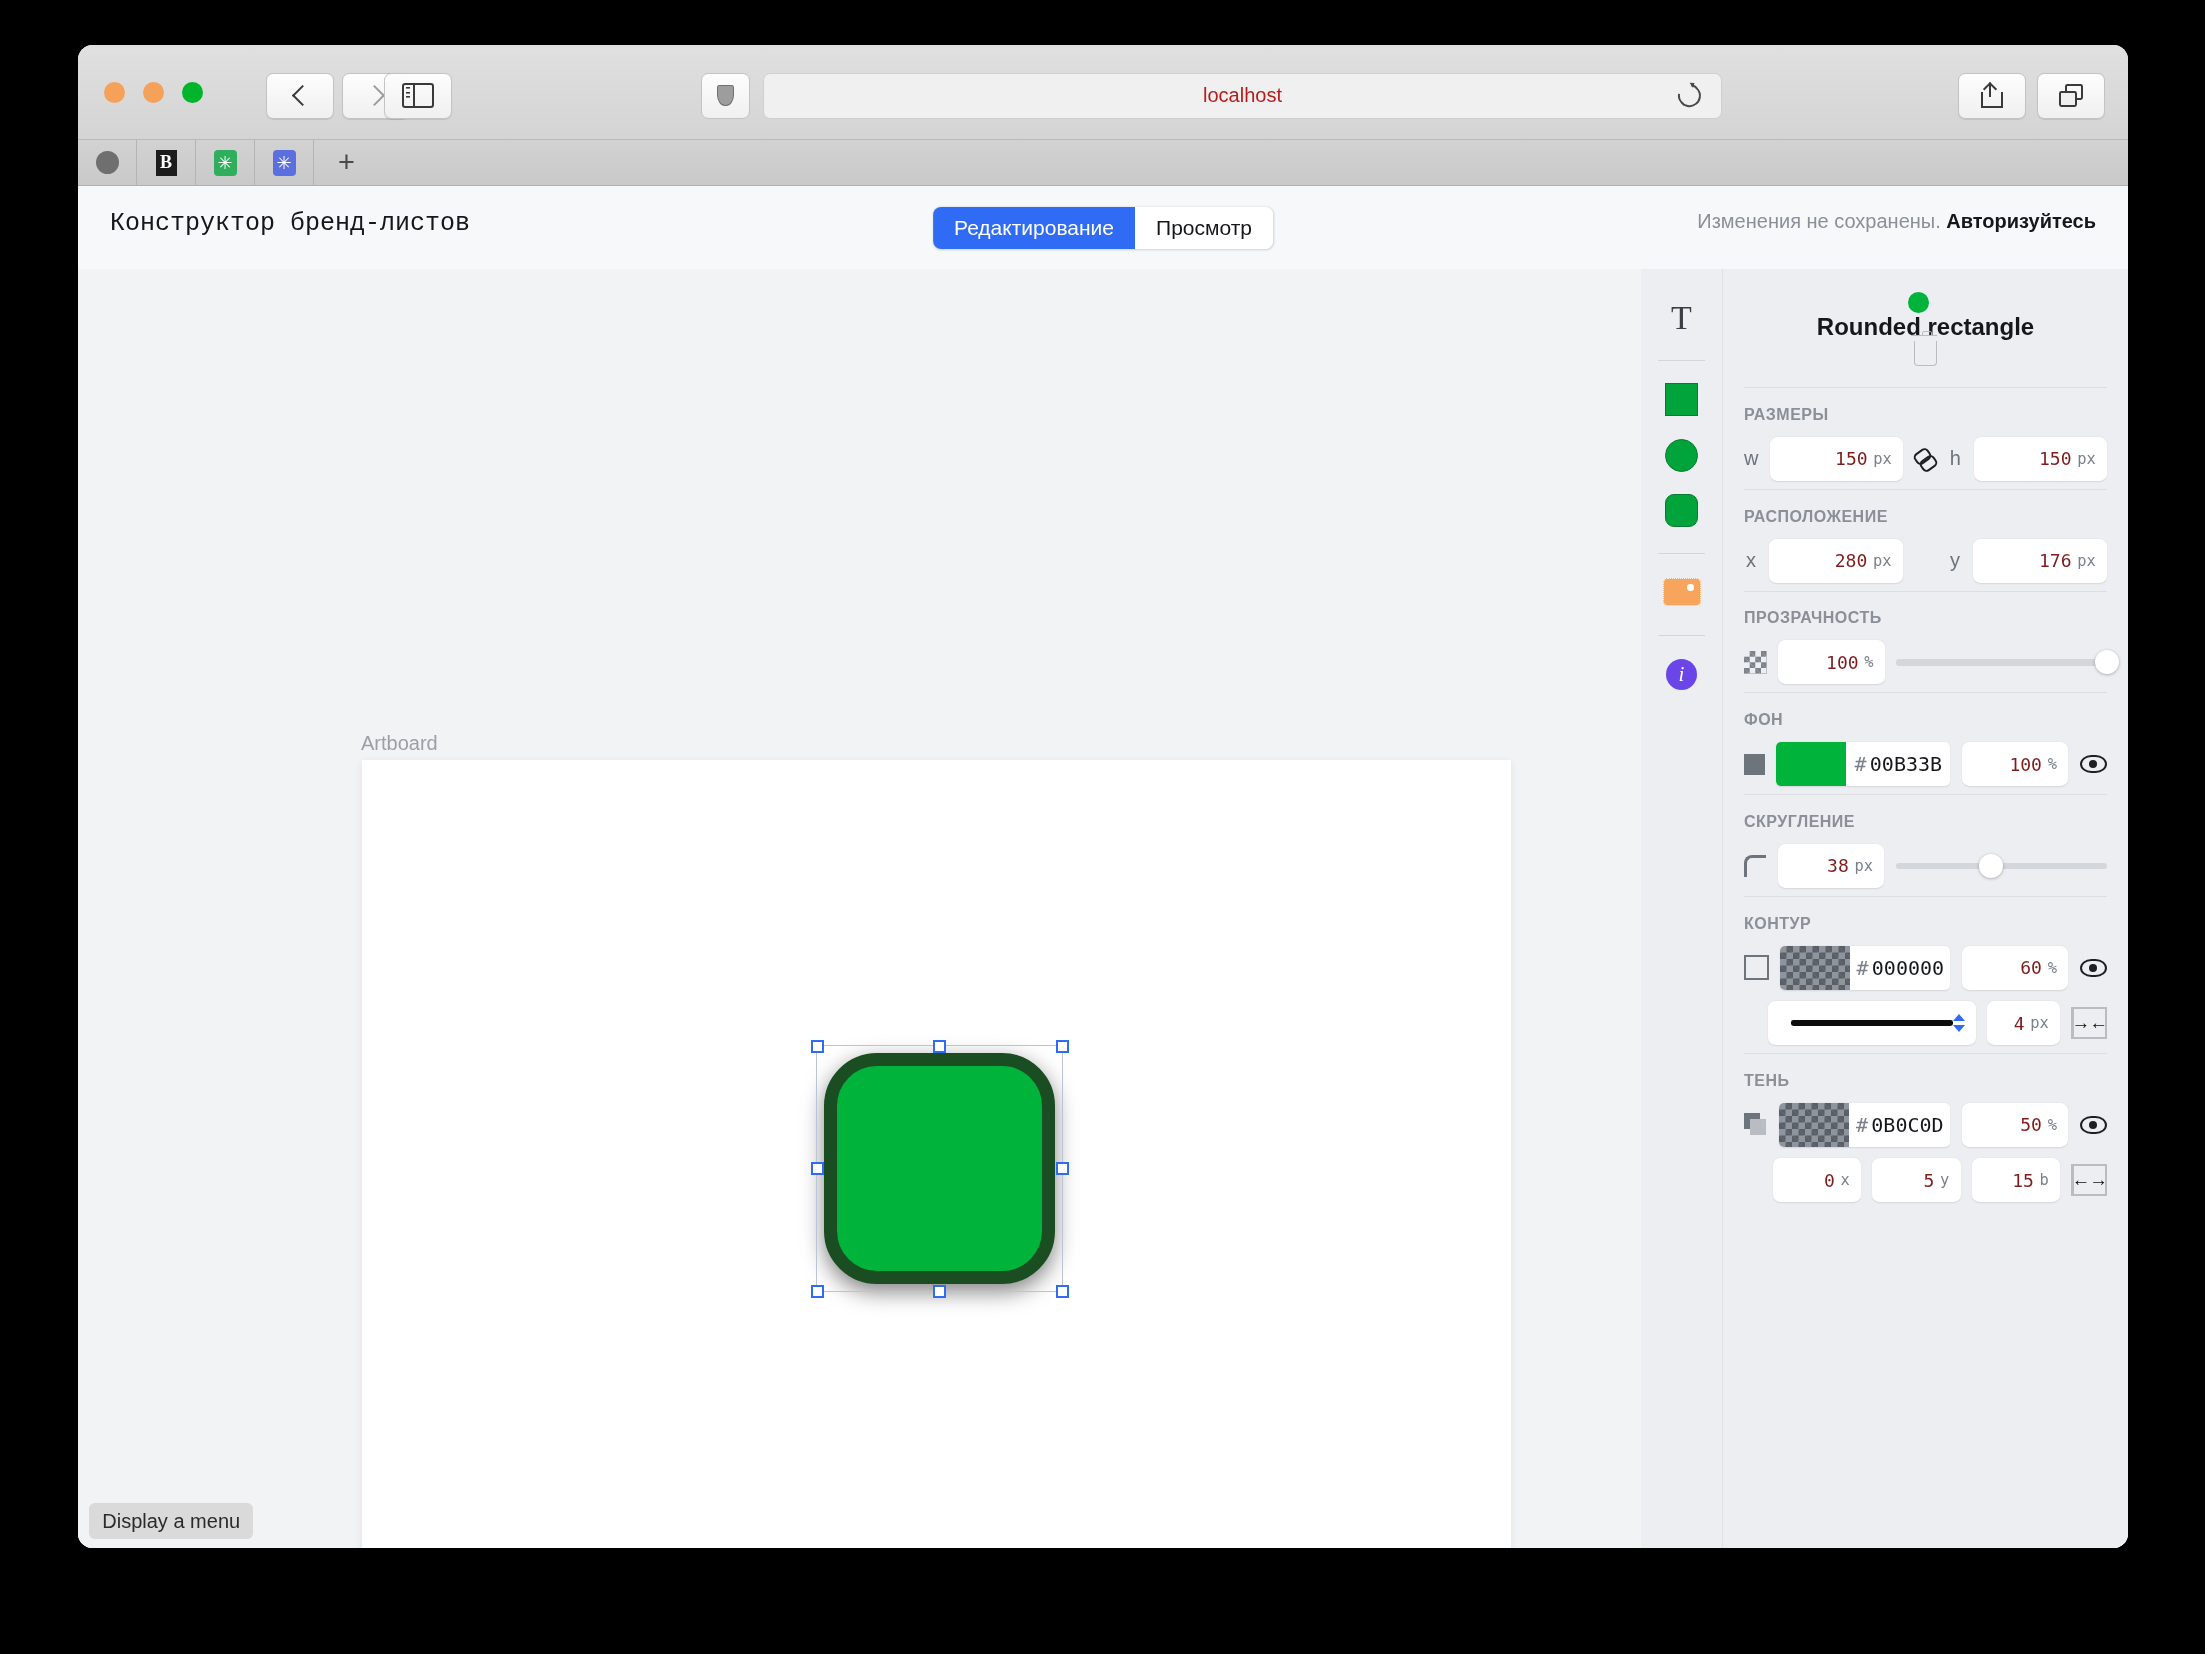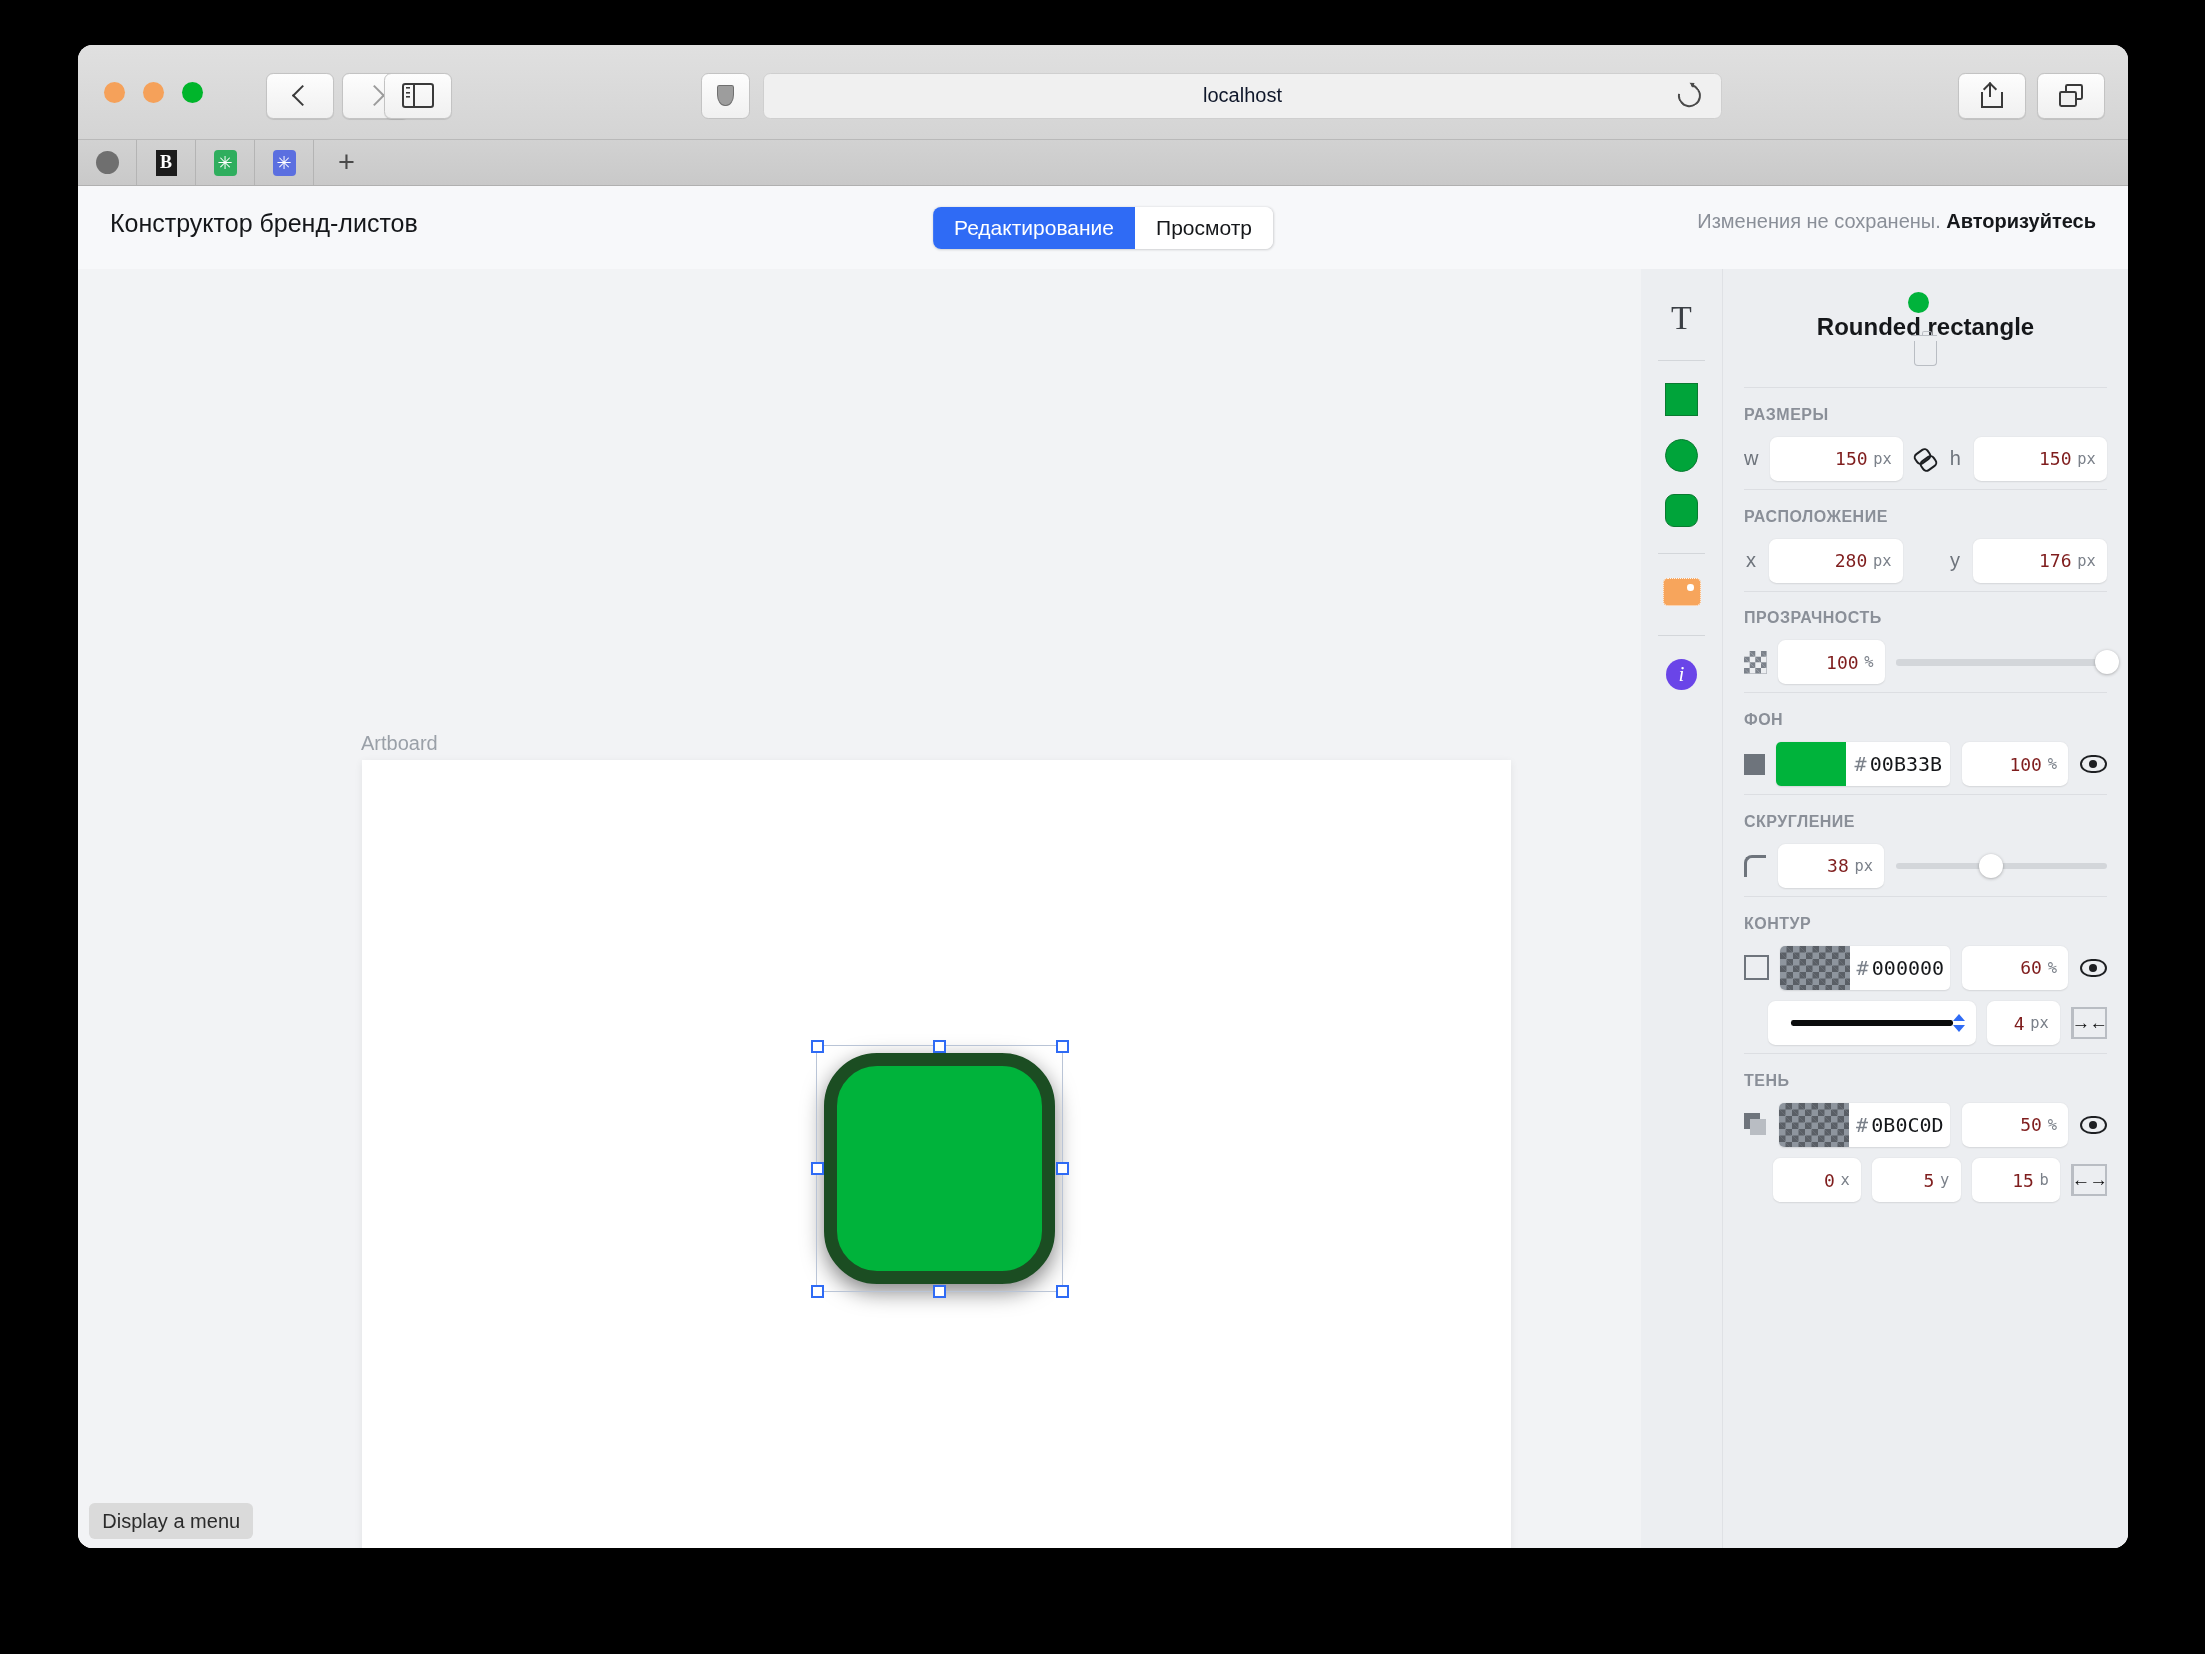--- a/index.html
+++ b/index.html
@@ -111,21 +111,21 @@
 
   .urlbar {
     position: absolute;
     left: 685px; top: 27.5px;
     width: 957px; height: 44px;
     background: #f0f0f0;
     border: 0.8px solid #cfcfcf;
     border-radius: 7.3px;
     display: flex; align-items: center; justify-content: center;
   }
-  .url-text { font-size: 20px; color: #0f172a; }
+  .url-text { font-size: 20px; color: #b91c1c; }
   .reload {
     position: absolute; right: 19.4px; top: 10.5px;
     width: 19.4px; height: 19.4px;
     border: 2.1px solid #4a4a4a;
     border-radius: 50%;
     border-top-color: transparent;
     transform: rotate(-35deg);
   }
   .reload::after {
     content: ""; position: absolute;
@@ -199,21 +199,21 @@
   .app { position: relative; height: 1363px; background: #f7f8fa; }
 
   .app-header {
     position: relative;
     height: 83px;
     background: #f7f8fa;
     border-bottom: 0.8px solid #dfe1e5;
   }
   .app-title {
     position: absolute; left: 32px; top: 23px;
-    font-size: 25px; color: #15171a;
+    font-size: 25px; color: #15171a; font-family: Liberation Mono, monospace;
   }
   .segmented {
     position: absolute; left: 50%; top: 21px;
     transform: translateX(-50%);
     display: flex;
     border-radius: 8px;
     overflow: hidden;
     box-shadow: 0 0.8px 2.4px rgba(0,0,0,0.16);
     text-align: right;
   }

